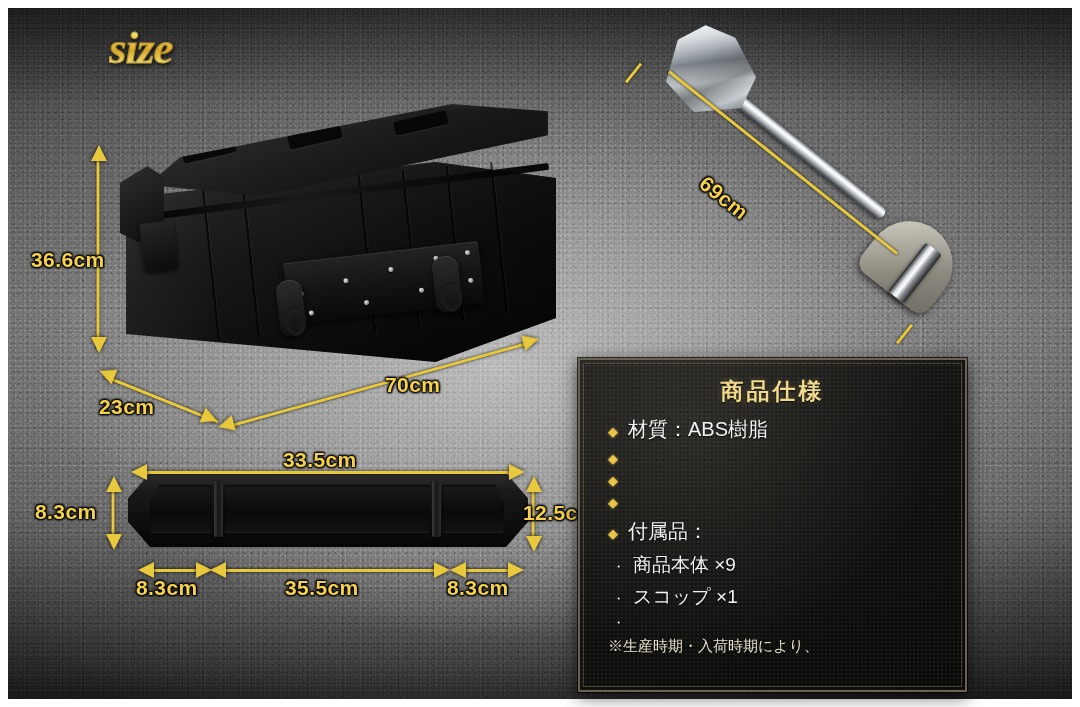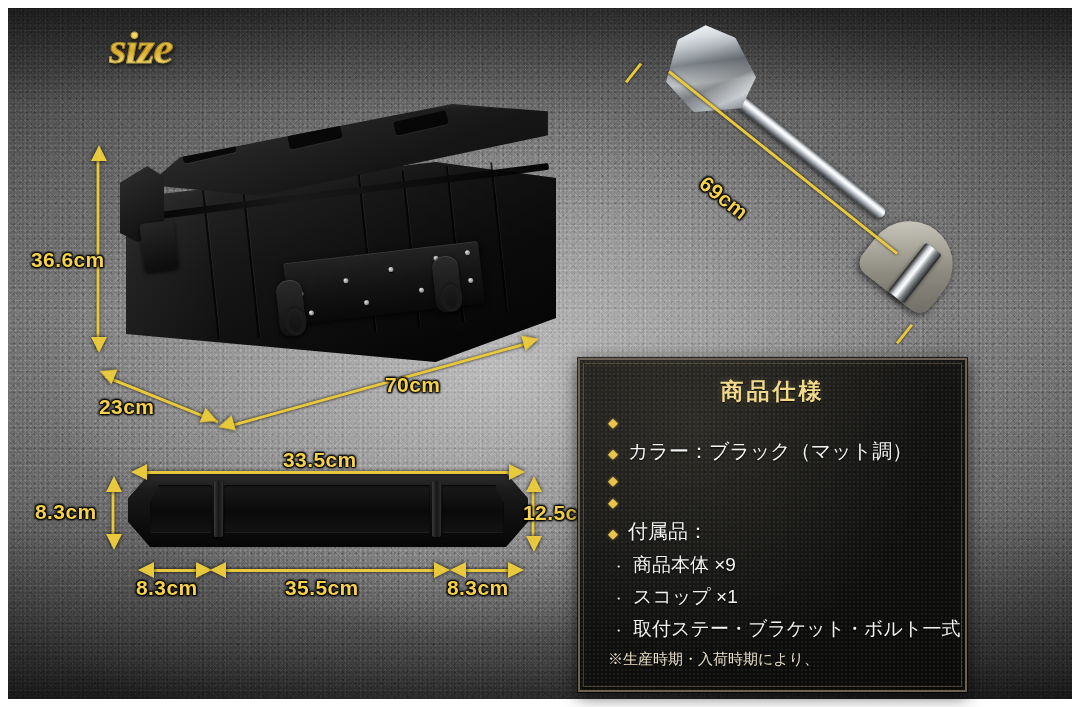--- a/index.html
+++ b/index.html
@@ -344,24 +344,24 @@
   <div class="mlabel" style="left:447px; top:576px;">8.3cm</div>
 
   <div id="spec">
     <div id="spec-grain"></div>
 
     <div id="spec-title">商品仕様</div>
 
     <ul class="spec-list">
       <li class="spec-li">
         <span class="dia">◆</span>
-      </li>
-      <li class="spec-li">
-        <span class="dia">◆</span>
-        <span>カラー：ブラック（マット調）</span>
+        <span>材質：ABS樹脂</span>
+      </li>
+      <li class="spec-li">
+        <span class="dia">◆</span>
       </li>
       <li class="spec-li">
         <span class="dia">◆</span>
       </li>
       <li class="spec-li">
         <span class="dia">◆</span>
       </li>
       <li class="spec-li">
         <span class="dia">◆</span>
         <span>付属品：</span>
@@ -372,21 +372,20 @@
       <li class="sub-li">
         <span class="dot">・</span>
         <span>商品本体 ×9</span>
       </li>
       <li class="sub-li">
         <span class="dot">・</span>
         <span>スコップ ×1</span>
       </li>
       <li class="sub-li">
         <span class="dot">・</span>
-        <span>取付ステー・ブラケット・ボルト一式</span>
       </li>
     </ul>
 
     <div class="note first">※生産時期・入荷時期により、</div>
 
   </div>
 
 </div>
 
 </body></html>

